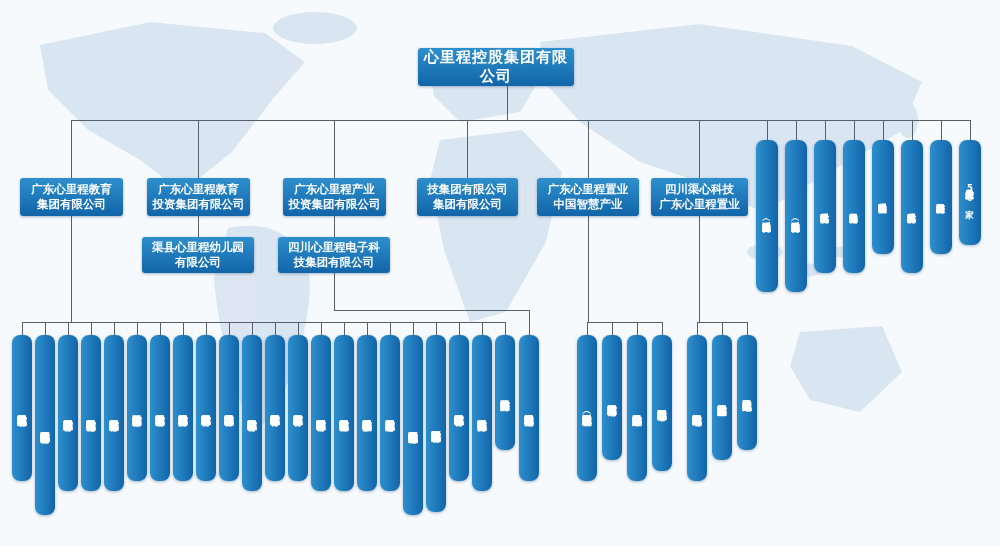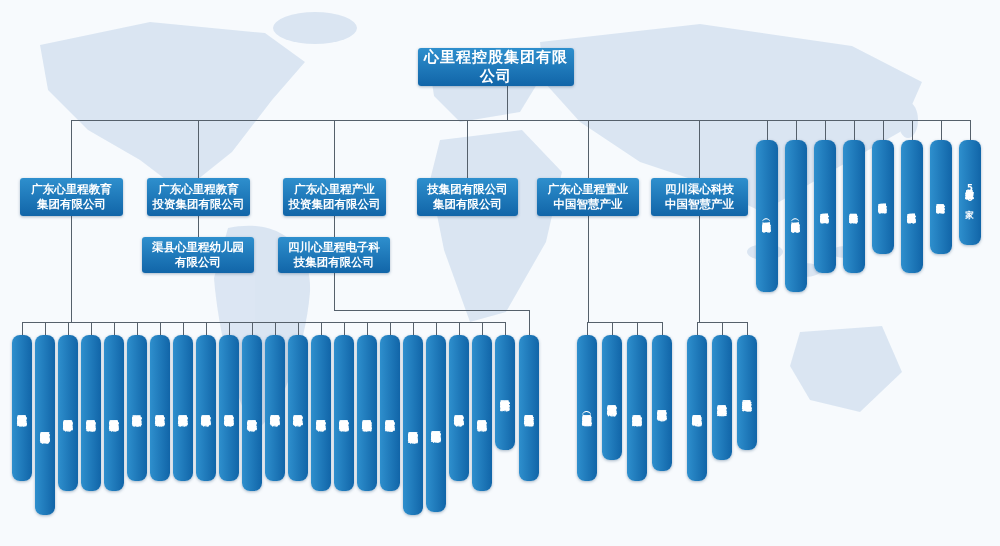--- a/index.html
+++ b/index.html
@@ -49,21 +49,21 @@
 集团有限公司</div>
   <div class="node l2" style="left:147px;top:178px;width:103px;height:38px">广东心里程教育
 投资集团有限公司</div>
   <div class="node l2" style="left:283px;top:178px;width:103px;height:38px">广东心里程产业
 投资集团有限公司</div>
   <div class="node l2" style="left:417px;top:178px;width:101px;height:38px">技集团有限公司
 集团有限公司</div>
   <div class="node l2" style="left:537px;top:178px;width:102px;height:38px">广东心里程置业
 中国智慧产业</div>
   <div class="node l2" style="left:651px;top:178px;width:97px;height:38px">四川渠心科技
-中国智慧产业</div>
+广东心里程置业</div>
 
   <div class="node l3" style="left:278px;top:237px;width:112px;height:36px">四川心里程电子科
 技集团有限公司</div>
   <div class="node l3" style="left:142px;top:237px;width:112px;height:36px">渠县心里程幼儿园
 有限公司</div>
 
 <div class="cline" style="left: 507px; top: 86px; width: 1px; height: 34px; background: rgb(85, 96, 107);"></div>
     <div class="cline" style="left: 71px; top: 120px; width: 900px; height: 1px; background: rgb(85, 96, 107);"></div>
     <div class="cline" style="left: 71px; top: 120px; width: 1px; height: 58px; background: rgb(85, 96, 107);"></div>
     <div class="cline" style="left: 198px; top: 120px; width: 1px; height: 58px; background: rgb(85, 96, 107);"></div>

